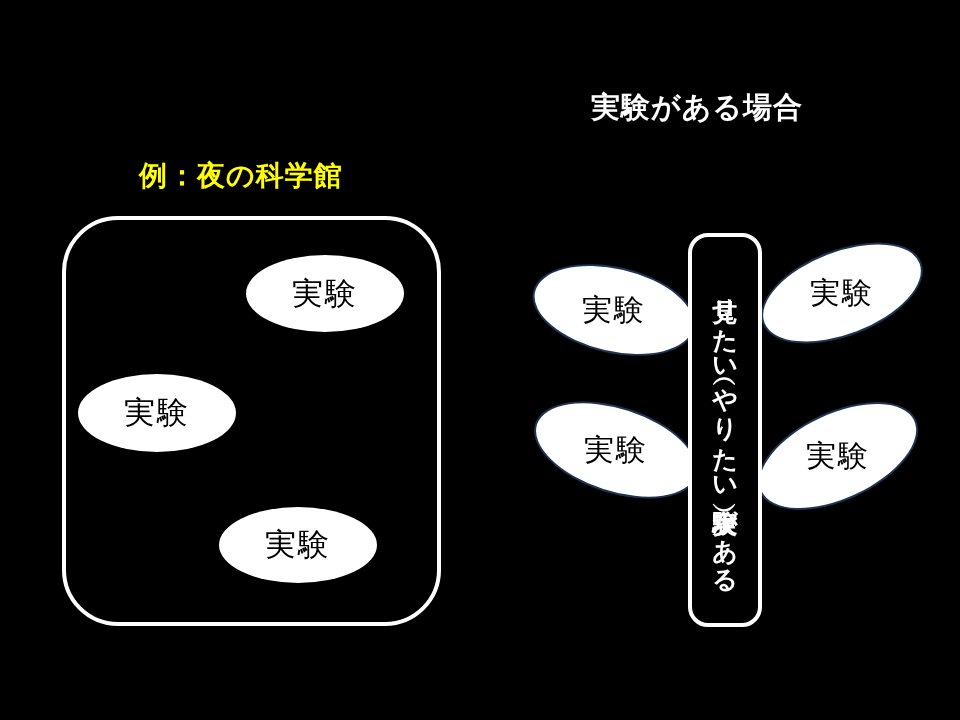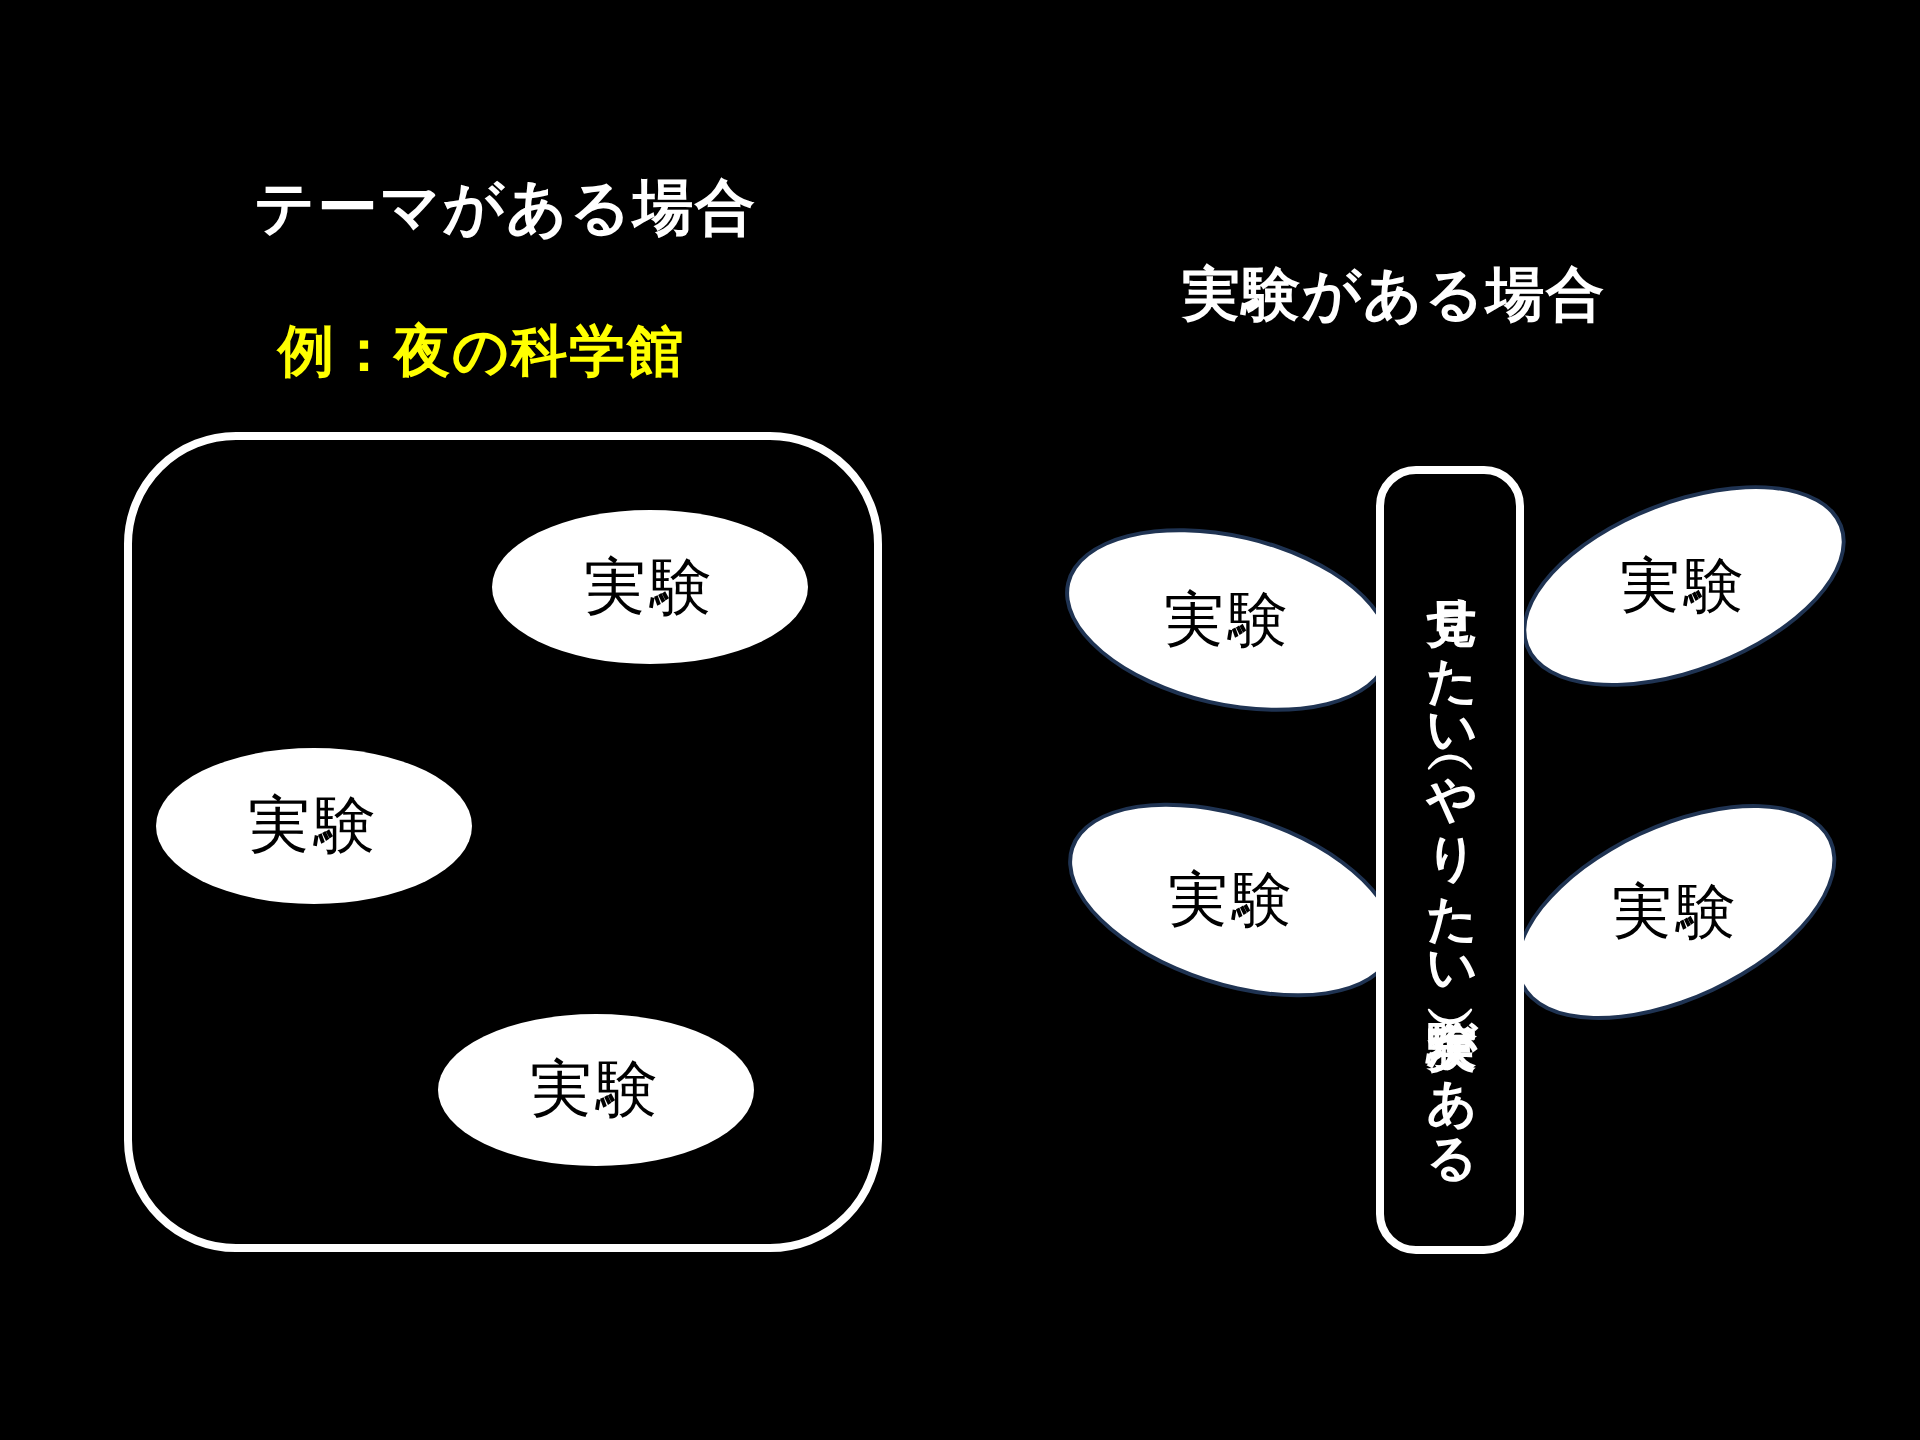--- a/index.html
+++ b/index.html
@@ -19,21 +19,21 @@
   
   .sec-title {
     position: absolute;
     color: #ffffff;
     font-weight: bold;
     font-size: 30px;
     letter-spacing: 1px;
     white-space: nowrap;
   }
   .left-title  { left: 127px; top: 84px; }
-  .right-title { left: 591px; top: 88px; font-size: 29px; margin-top: 40px; }
+  .right-title { left: 591px; top: 88px; font-size: 29px; }
 
   
   .example {
     position: absolute;
     left: 139px; top: 157px;
     color: #ffff00;
     font-size: 28px;
     font-weight: bold;
     letter-spacing: 1px;
     white-space: nowrap;
@@ -125,21 +125,20 @@
     line-height: 1;
     letter-spacing: 1px;
     white-space: nowrap;
   }
 </style>
 </head>
 <body>
 
 <div class="slide">
 
-  <div class="sec-title left-title">テーマがある場合</div>
 
   <div class="sec-title right-title">実験がある場合</div>
 
   <div class="example">例：夜の科学館</div>
 
   <div class="theme-box"></div>
 
   <div class="ellipse l-e1">
     <span class="lbl">実験</span>
   </div>

